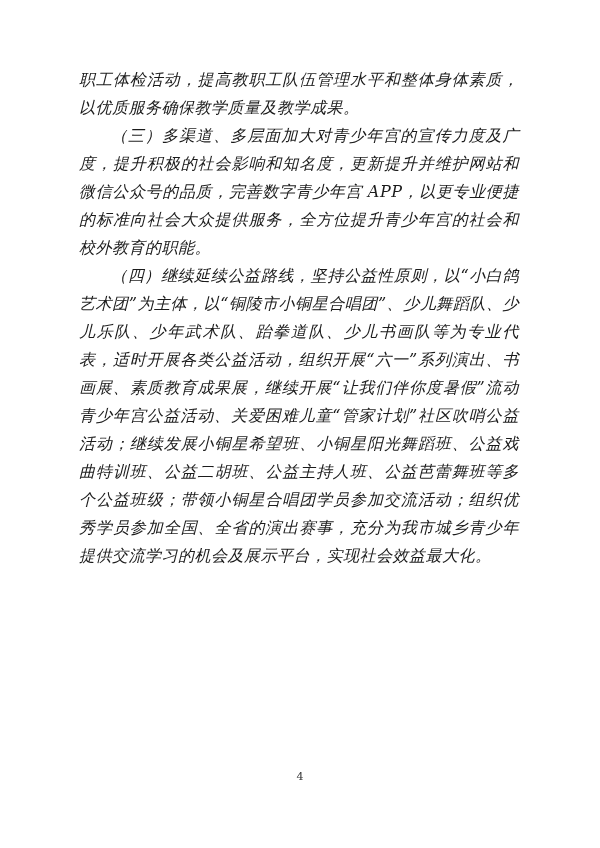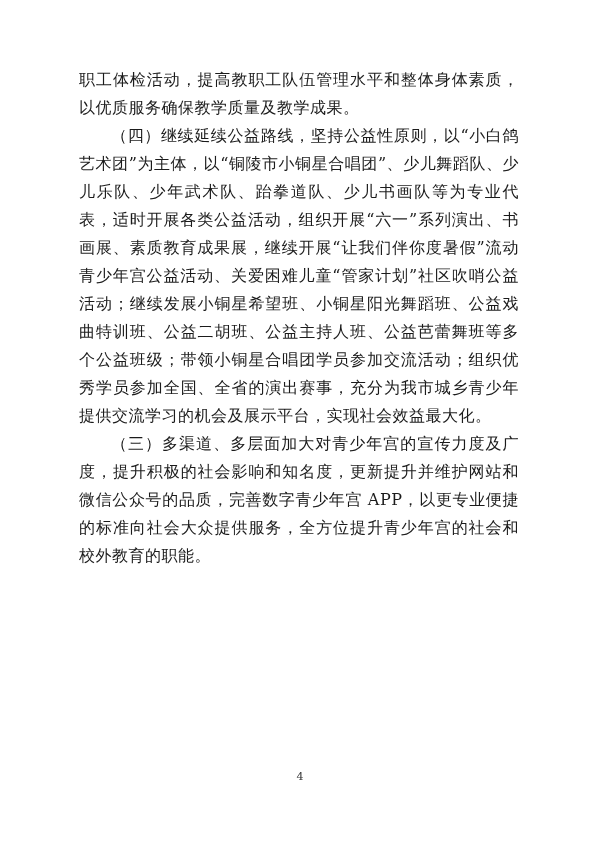--- a/index.html
+++ b/index.html
@@ -19,20 +19,21 @@
     height: 848px;
     background: #ffffff;
     box-sizing: border-box;
   }
   .text-block {
     position: absolute;
     left: 79px;
     top: 66px;
     width: 440px;
     color: #1b1b1b;
+    font-style: italic;
   }
   .text-block p {
     margin: 0;
     font-size: 16px;
     line-height: 28px;
     text-align: justify;
     text-justify: inter-ideograph;
     letter-spacing: 0.5px;
   }
   .text-block p.indent {
@@ -48,17 +49,17 @@
     color: #333333;
   }
 </style>
 </head>
 <body>
 
 <div class="page">
   <div class="text-block">
 
   <p>职工体检活动，提高教职工队伍管理水平和整体身体素质，以优质服务确保教学质量及教学成果。</p>
+      <p class="indent">（三）多渠道、多层面加大对青少年宫的宣传力度及广度，提升积极的社会影响和知名度，更新提升并维护网站和微信公众号的品质，完善数字青少年宫 APP，以更专业便捷的标准向社会大众提供服务，全方位提升青少年宫的社会和校外教育的职能。</p>
       <p class="indent">（四）继续延续公益路线，坚持公益性原则，以“小白鸽艺术团”为主体，以“铜陵市小铜星合唱团”、少儿舞蹈队、少儿乐队、少年武术队、跆拳道队、少儿书画队等为专业代表，适时开展各类公益活动，组织开展“六一”系列演出、书画展、素质教育成果展，继续开展“让我们伴你度暑假”流动青少年宫公益活动、关爱困难儿童“管家计划”社区吹哨公益活动；继续发展小铜星希望班、小铜星阳光舞蹈班、公益戏曲特训班、公益二胡班、公益主持人班、公益芭蕾舞班等多个公益班级；带领小铜星合唱团学员参加交流活动；组织优秀学员参加全国、全省的演出赛事，充分为我市城乡青少年提供交流学习的机会及展示平台，实现社会效益最大化。</p>
-      <p class="indent">（三）多渠道、多层面加大对青少年宫的宣传力度及广度，提升积极的社会影响和知名度，更新提升并维护网站和微信公众号的品质，完善数字青少年宫 APP，以更专业便捷的标准向社会大众提供服务，全方位提升青少年宫的社会和校外教育的职能。</p>
     </div>
   <div class="page-number">4</div>
 </div>
 
 </body></html>

